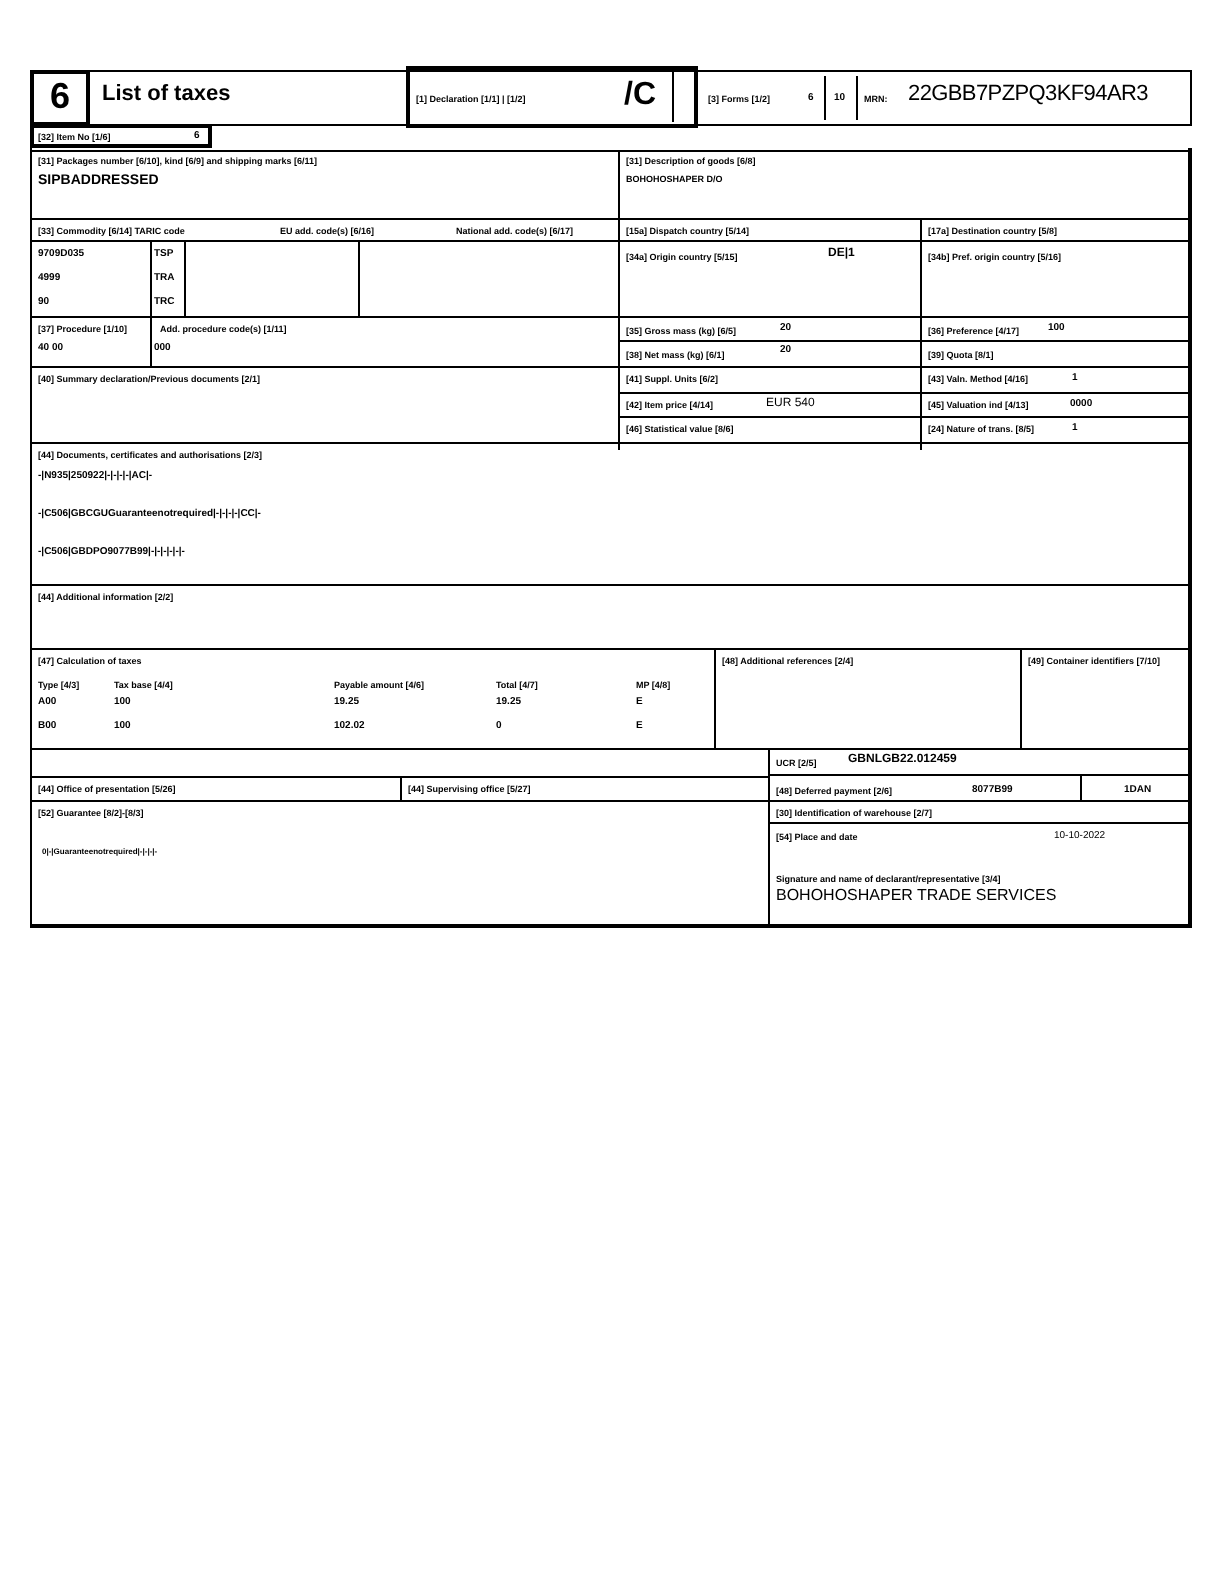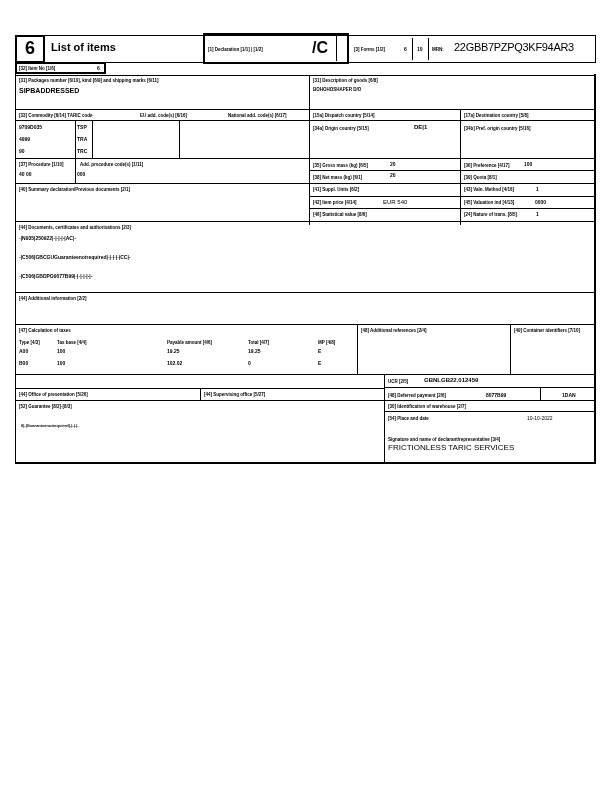--- a/index.html
+++ b/index.html
@@ -12,21 +12,21 @@
   .vsm { font-size:5px; font-weight:bold; white-space:nowrap; position:absolute; }
   .hl { position:absolute; height:0; border-top:1px solid #000; }
   .vl { position:absolute; width:0; border-left:1px solid #000; }
 </style>
 </head>
 <body>
 
 <div class="abs bt" style="left:15px;top:35px;width:30px;height:28px;"></div>
 <div class="abs" style="left:15px;top:35px;width:30px;text-align:center;font-size:18px;font-weight:bold;line-height:26px;">6</div>
 <div class="abs b" style="left:44px;top:35px;width:552px;height:28px;"></div>
-<div class="abs" style="left:51px;top:41px;font-size:11px;font-weight:bold;">List of items</div>
+<div class="abs" style="left:51px;top:41px;font-size:11px;font-weight:bold;">List of taxes</div>
 <div class="abs bt" style="left:203px;top:33px;width:146px;height:31px;"></div>
 <div class="lbl" style="left:208px;top:47px;">[1] Declaration [1/1] | [1/2]</div>
 <div class="abs" style="left:312px;top:39px;font-size:16px;font-weight:bold;">/C</div>
 <div class="vl" style="left:336px;top:36px;height:25px;"></div>
 <div class="lbl" style="left:354px;top:47px;">[3] Forms [1/2]</div>
 <div class="vsm" style="left:404px;top:46px;">6</div>
 <div class="vl" style="left:412px;top:38px;height:22px;"></div>
 <div class="vsm" style="left:417px;top:46px;">10</div>
 <div class="vl" style="left:428px;top:38px;height:22px;"></div>
 <div class="lbl" style="left:432px;top:47px;">MRN:</div>
@@ -147,17 +147,17 @@
 <div class="lbl" style="left:204px;top:392px;">[44] Supervising office [5/27]</div>
 
 <div class="hl" style="left:15px;top:400px;width:581px;"></div>
 <div class="lbl" style="left:19px;top:404px;">[52] Guarantee [8/2]-[8/3]</div>
 <div class="vsm" style="left:21px;top:423px;font-size:4px;">0|-|Guaranteenotrequired|-|-|-|-</div>
 <div class="lbl" style="left:388px;top:404px;">[30] Identification of warehouse [2/7]</div>
 <div class="hl" style="left:384px;top:411px;width:212px;"></div>
 <div class="lbl" style="left:388px;top:416px;">[54] Place and date</div>
 <div class="vsm" style="left:527px;top:415px;font-weight:normal;">10-10-2022</div>
 <div class="lbl" style="left:388px;top:437px;">Signature and name of declarant/representative [3/4]</div>
-<div class="abs" style="left:388px;top:443px;font-size:8px;white-space:nowrap;">FRICTIONLESS TARIC SERVICES</div>
+<div class="abs" style="left:388px;top:443px;font-size:8px;white-space:nowrap;">BOHOHOSHAPER TRADE SERVICES</div>
 
 <div class="vl" style="left:384px;top:411px;height:52px;"></div>
 <div class="abs" style="left:15px;top:425px;width:581px;height:38px;border-left:1px solid #000;border-right:2px solid #000;box-sizing:border-box;"></div>
 <div class="abs" style="left:15px;top:462px;width:581px;height:0;border-top:2px solid #000;"></div>
 
 </body></html>

